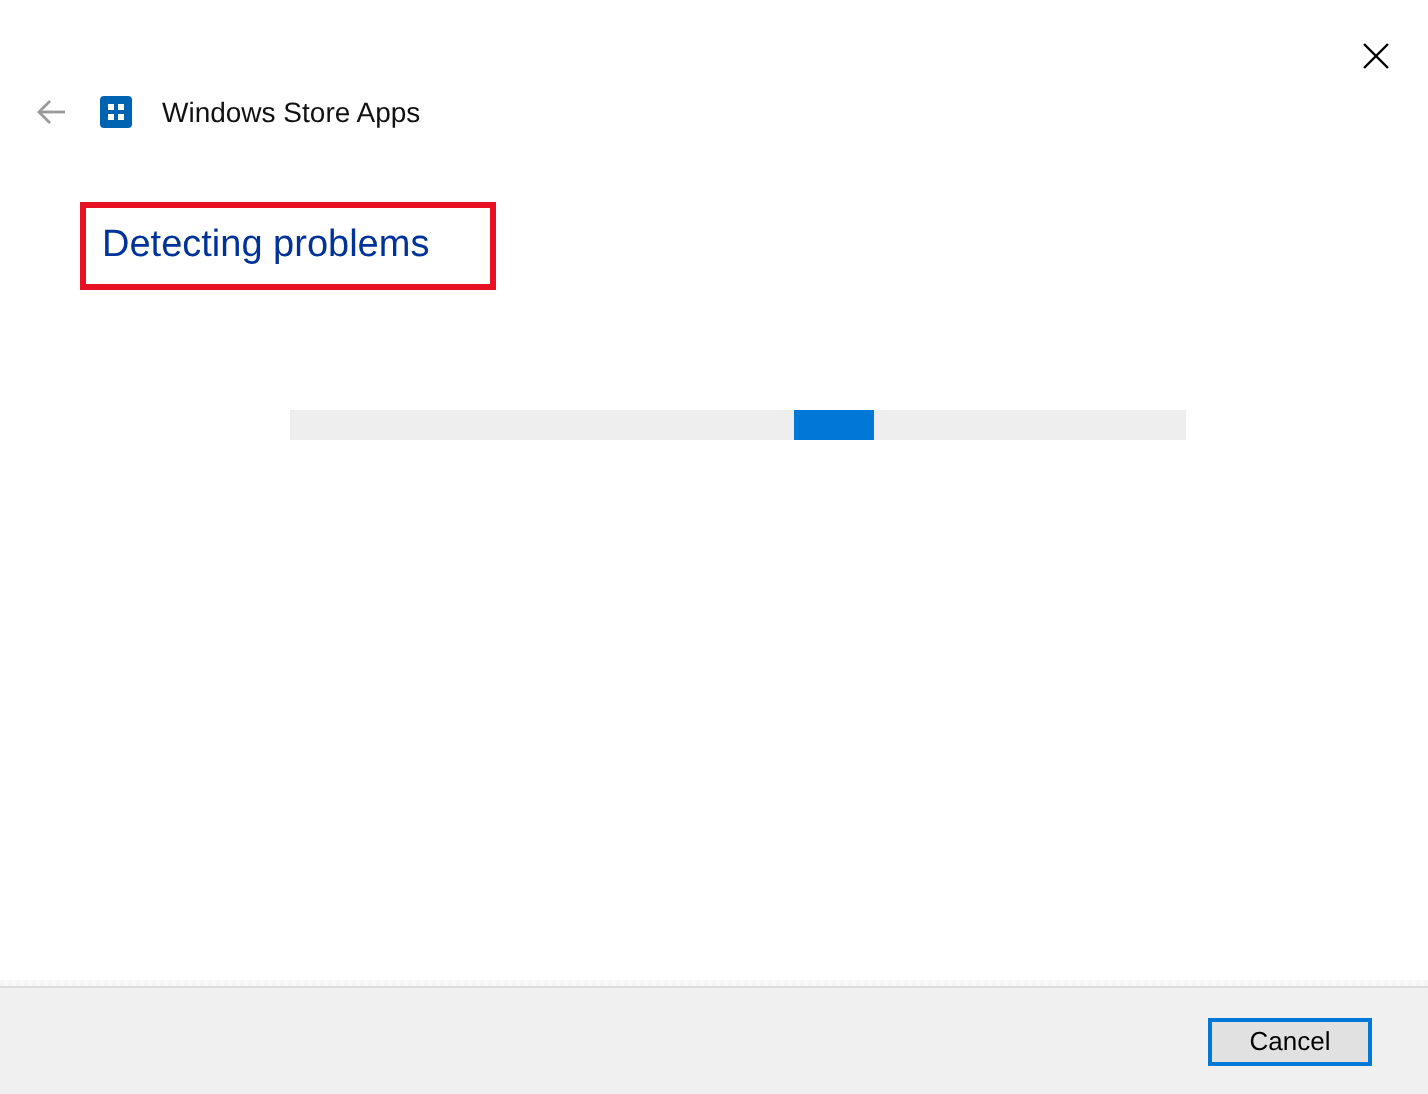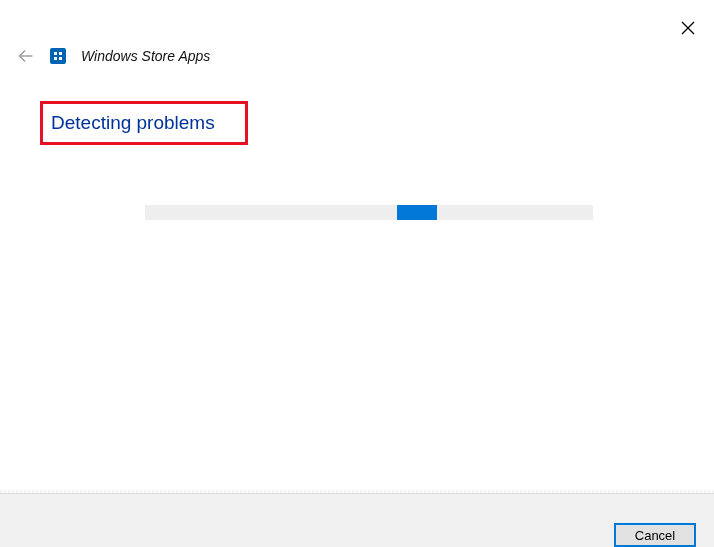--- a/index.html
+++ b/index.html
@@ -31,21 +31,20 @@
       width: 14px;
       height: 14px;
     }
     .header {
       position: absolute;
       top: 47px;
       left: 17px;
       display: flex;
       align-items: center;
       gap: 14px;
-      font-style: italic;
     }
     .back-arrow {
       width: 18px;
       height: 18px;
       cursor: pointer;
       display: flex;
       align-items: center;
       justify-content: center;
       color: #9a9a9a;
     }
@@ -124,22 +123,22 @@
     .footer {
       position: absolute;
       bottom: 0;
       left: 0;
       right: 0;
       height: 54px;
       border-top: 1px solid #dcdcdc;
       background: #f0f0f0;
       display: flex;
       justify-content: flex-end;
-      align-items: flex-end;
-      padding-right: 18px;
+      align-items: center;
+      padding-right: 28px;
     }
     .footer::before {
       content: "";
       position: absolute;
       top: -4px;
       left: 0;
       right: 0;
       height: 3px;
       background: repeating-linear-gradient(90deg, #f5f5f5 0 2px, #fafafa 2px 4px);
     }

